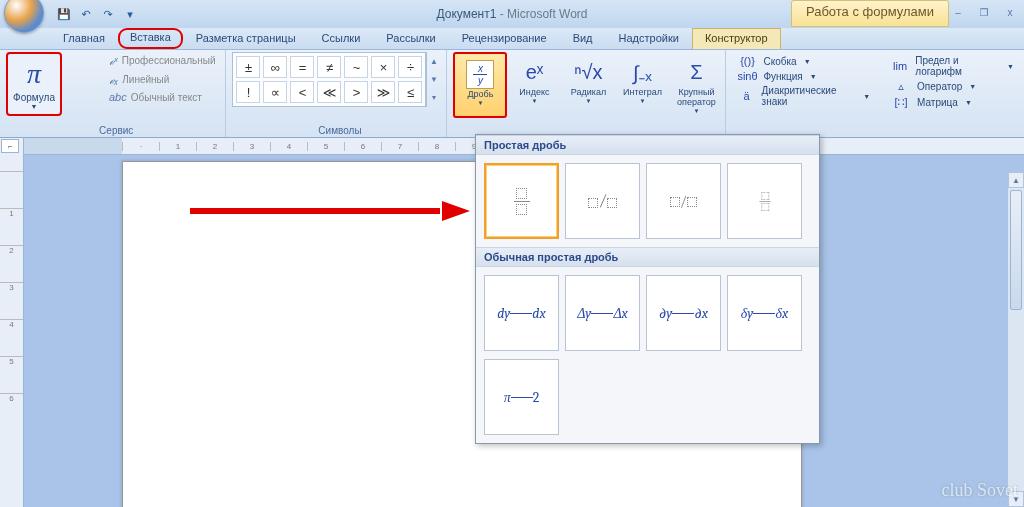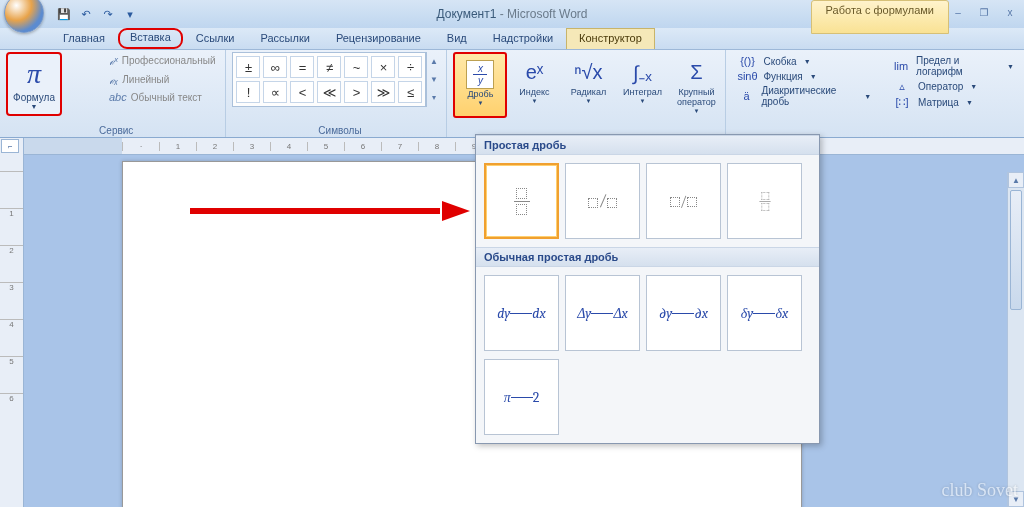--- a/index.html
+++ b/index.html
@@ -5,21 +5,21 @@
 * { margin: 0; padding: 0; box-sizing: border-box; }
 body { font-family: "Segoe UI", Tahoma, sans-serif; font-size: 11px; background: #a9c4e8; width: 1024px; height: 507px; overflow: hidden; position: relative; }
 
 
 .titlebar { height: 28px; background: linear-gradient(#d6e5f5,#bfd6ef); display: flex; align-items: center; position: relative; }
 .office-btn { width: 40px; height: 40px; border-radius: 50%; background: radial-gradient(circle at 30% 30%, #fff, #e8a34a 40%, #5b8bd0 70%); border: 1px solid #7a9ac8; margin: -2px 4px 0 4px; z-index: 10; box-shadow: 0 1px 3px rgba(0,0,0,.3); }
 .qat { display: flex; gap: 6px; margin-left: 8px; align-items: center; }
 .qat span { width: 16px; height: 16px; display: inline-flex; align-items: center; justify-content: center; color: #2a5a9e; }
 .title-text { position: absolute; left: 50%; transform: translateX(-50%); color: #3a5a7a; font-size: 12px; }
 .title-text .app { color: #6a7a8a; }
-.context-tab-title { position: absolute; right: 75px; top: 0; height: 34px; background: linear-gradient(#fff3cc,#f9e294); border: 1px solid #d6c077; padding: 3px 14px; font-size: 11px; color: #6a5a2a; border-radius: 3px 3px 0 0; }
+.context-tab-title { position: absolute; right: 75px; top: 0; height: 27px; background: linear-gradient(#fff3cc,#f9e294); border: 1px solid #d6c077; padding: 3px 14px; font-size: 13px; color: #6a5a2a; border-radius: 3px 3px 0 0; }
 .win-controls { position: absolute; right: 4px; top: 4px; display: flex; gap: 6px; }
 .win-controls span { width: 20px; height: 16px; display: inline-flex; align-items: center; justify-content: center; color: #5a7aaa; font-size: 10px; }
 
 
 .tabs { height: 22px; background: linear-gradient(#dce9f7,#c9dcf1); display: flex; padding-left: 50px; border-bottom: 1px solid #9db8d8; }
 .tab { padding: 3px 12px; color: #2a4a7a; cursor: pointer; border: 1px solid transparent; }
 .tab.hl-red { border: 2px solid #e00000; border-radius: 9px; padding: 1px 10px; }
 .tab.active { background: #f5e8b8; border: 1px solid #c8b46a; border-bottom: none; color: #4a3a0a; }
 
 
@@ -109,20 +109,21 @@
   <div class="win-controls">
     <span>–</span>
     <span>❐</span>
     <span>x</span>
   </div>
 </div>
 
 <div class="tabs">
   <div class="tab">Главная</div>
   <div class="tab hl-red">Вставка</div>
+  <div class="tab">Разметка страницы</div>
   <div class="tab">Ссылки</div>
   <div class="tab">Рассылки</div>
   <div class="tab">Рецензирование</div>
   <div class="tab">Вид</div>
   <div class="tab">Надстройки</div>
   <div class="tab active">Конструктор</div>
 </div>
 
 <div class="ribbon">
   <div class="group" style="flex-direction:row;align-items:flex-start;">
@@ -222,21 +223,21 @@
           <span>Скобка</span>
           <span class="dd">▼</span>
         </div>
       <div class="func-item">
           <span class="ic">sinθ</span>
           <span>Функция</span>
           <span class="dd">▼</span>
         </div>
       <div class="func-item">
           <span class="ic">ä</span>
-          <span>Диакритические дробь</span>
+          <span>Диакритические знаки</span>
           <span class="dd">▼</span>
         </div>
     </div>
   </div>
   <div class="group" style="border-right:none;">
     <div class="func-list">
       <div class="func-item">
           <span class="ic">lim</span>
           <span>Предел и логарифм</span>
           <span class="dd">▼</span>

